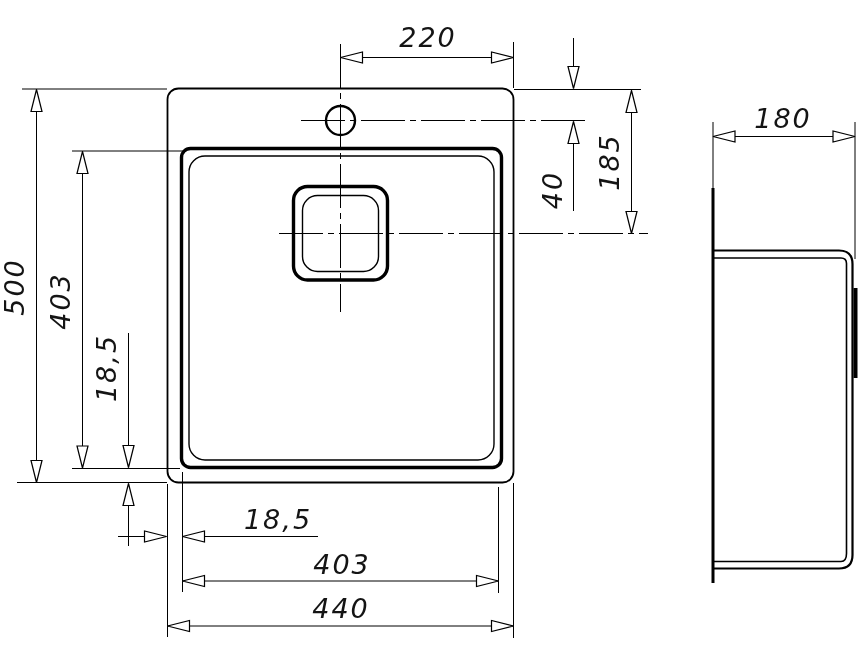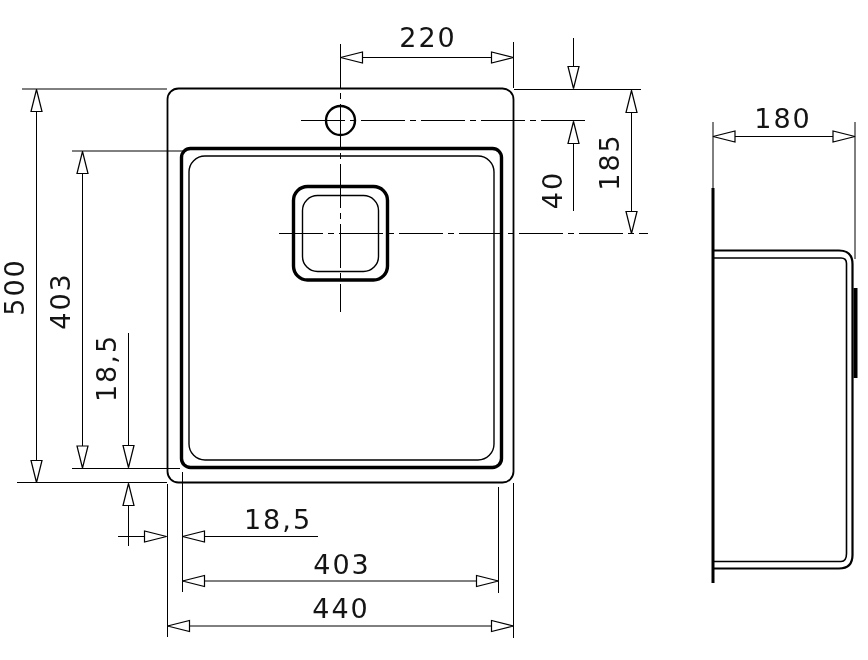--- a/index.html
+++ b/index.html
@@ -1,16 +1,16 @@
 <!DOCTYPE html>
 <html><head>
 <meta charset="utf-8">
 <style>
   html,body{margin:0;padding:0;background:#ffffff;}
-  .stage{position:relative;width:868px;height:660px;background:#fff;overflow:hidden;}
+  .stage{position:relative;width:868px;height:660px;background:#fff;overflow:hidden;font-style:italic;}
   svg{display:block;}
   .outline-med{fill:none;stroke:#000;stroke-width:1.8;}
   .outline-thick{fill:none;stroke:#000;stroke-width:3.4;}
   .outline-thin{fill:none;stroke:#000;stroke-width:1.4;}
   .dimline{fill:none;stroke:#000;stroke-width:1;}
   .extline{fill:none;stroke:#000;stroke-width:1;}
   .centerline{fill:none;stroke:#000;stroke-width:1;stroke-dasharray:44 5 6 5;}
   .arrow{fill:#ffffff;stroke:#000;stroke-width:1.2;stroke-linejoin:miter;}
   .dimtext{font-family:"DejaVu Sans",sans-serif;font-size:27px;font-weight:400;
            fill:#141414;letter-spacing:2px;}

